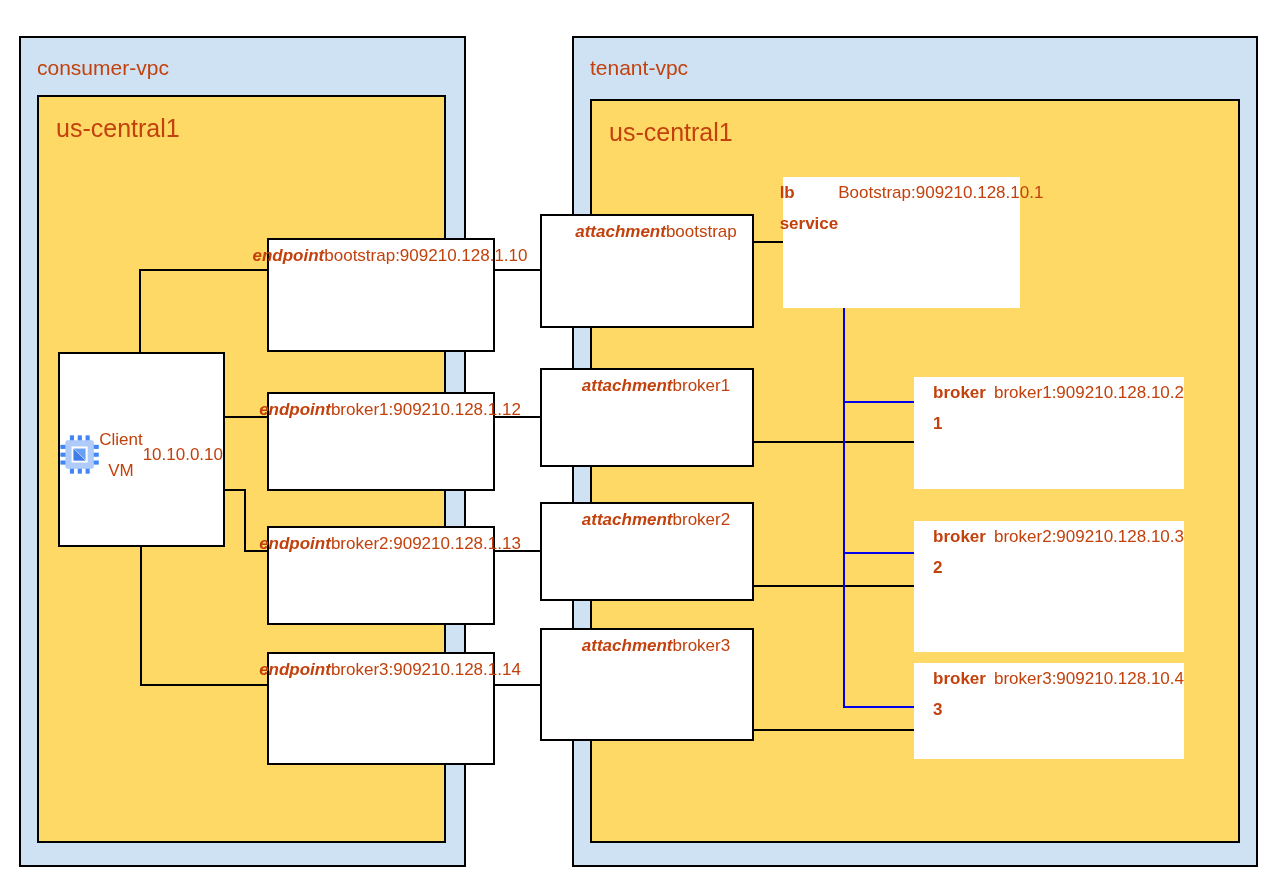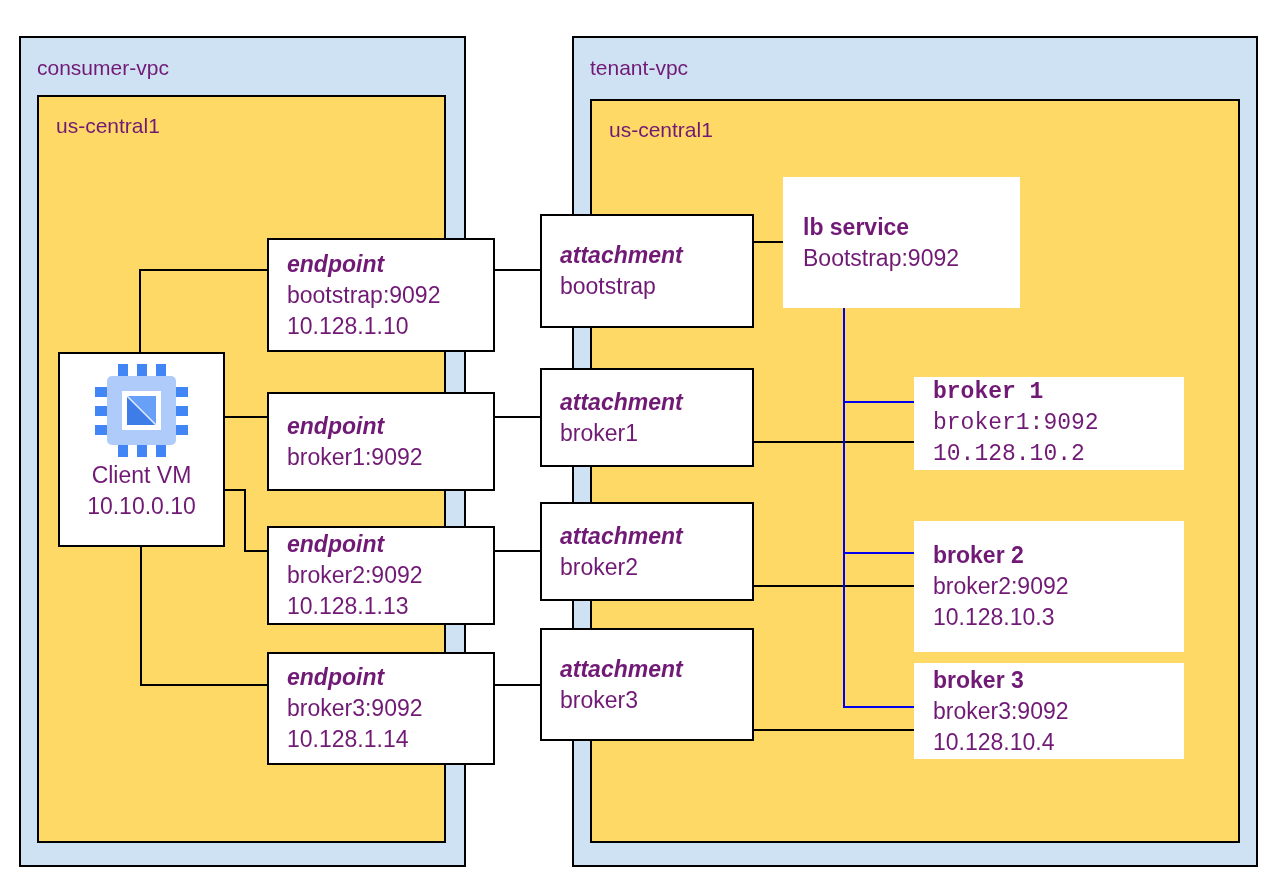--- a/index.html
+++ b/index.html
@@ -1,36 +1,36 @@
 <!DOCTYPE html>
 <html><head>
 <meta charset="utf-8">
 <style>
   html,body { margin:0; padding:0; background:#ffffff; }
   .canvas {
     position:relative; width:1281px; height:877px; background:#ffffff;
-    font-family:"Liberation Sans", sans-serif; color:#701a75; overflow:hidden;
+    font-family:"Liberation Sans", sans-serif; color:#c2410c; overflow:hidden;
   }
   .vpc {
     position:absolute; background:#cfe2f3; border:2px solid #000; box-sizing:border-box;
   }
   .vpc-consumer { left:19px; top:36px; width:447px; height:831px; }
   .vpc-tenant   { left:572px; top:36px; width:686px; height:831px; }
   .vpc-label { position:absolute; left:16px; top:18px; font-size:21px; }
   .region {
     position:absolute; background:#ffd966; border:2px solid #000; box-sizing:border-box;
   }
   .region-consumer { left:16px; top:57px; width:409px; height:748px; }
   .region-tenant   { left:16px; top:61px; width:650px; height:744px; }
-  .region-label { position:absolute; left:17px; top:17px; font-size:21px; }
+  .region-label { position:absolute; left:17px; top:17px; font-size:25px; }
 
   .node {
     position:absolute; background:#ffffff; border:2px solid #000; box-sizing:border-box;
-    display:flex; flex-direction:column; justify-content:center;
-    font-size:23px; line-height:31px;
+    display:flex; flex-direction:row; justify-content:center;
+    font-size:17px; line-height:31px;
   }
   .node.borderless { border:none; }
   .pad { padding-left:18px; }
   .t-bi { font-weight:bold; font-style:italic; }
   .t-b  { font-weight:bold; }
 
   .vm {
     left:58px; top:352px; width:167px; height:195px;
     justify-content:flex-start; align-items:center; text-align:center; padding-top:9px;
   }
@@ -44,21 +44,21 @@
 
   .at { left:540px; width:214px; }
   .at1 { top:214px; height:114px; }
   .at2 { top:368px; height:99px; }
   .at3 { top:502px; height:99px; }
   .at4 { top:628px; height:113px; }
 
   .lb { left:783px; top:177px; width:237px; height:131px; padding-left:20px; }
 
   .bk { left:914px; width:270px; padding-left:19px; }
-  .bk1 { top:377px; height:93px;font-family:Liberation Mono, monospace; }
+  .bk1 { top:377px; height:112px; }
   .bk2 { top:521px; height:131px; }
   .bk3 { top:663px; height:96px; }
 
   .hline, .vline { position:absolute; background:#000; }
   .hline { height:2px; }
   .vline { width:2px; }
   .blue { background:#0000ee; }
 </style>
 </head>
 <body>
@@ -130,20 +130,21 @@
   </div>
 
   <div class="node ep ep1 pad">
     <div class="t-bi">endpoint</div>
     <div>bootstrap:9092</div>
     <div>10.128.1.10</div>
   </div>
   <div class="node ep ep2 pad">
     <div class="t-bi">endpoint</div>
     <div>broker1:9092</div>
+    <div>10.128.1.12</div>
   </div>
   <div class="node ep ep3 pad">
     <div class="t-bi">endpoint</div>
     <div>broker2:9092</div>
     <div>10.128.1.13</div>
   </div>
   <div class="node ep ep4 pad">
     <div class="t-bi">endpoint</div>
     <div>broker3:9092</div>
     <div>10.128.1.14</div>
@@ -162,20 +163,21 @@
     <div>broker2</div>
   </div>
   <div class="node at at4 pad">
     <div class="t-bi">attachment</div>
     <div>broker3</div>
   </div>
 
   <div class="node borderless lb">
     <div class="t-b">lb service</div>
     <div>Bootstrap:9092</div>
+    <div>10.128.10.1</div>
   </div>
 
   <div class="node borderless bk bk1">
     <div class="t-b">broker 1</div>
     <div>broker1:9092</div>
     <div>10.128.10.2</div>
   </div>
   <div class="node borderless bk bk2">
     <div class="t-b">broker 2</div>
     <div>broker2:9092</div>

